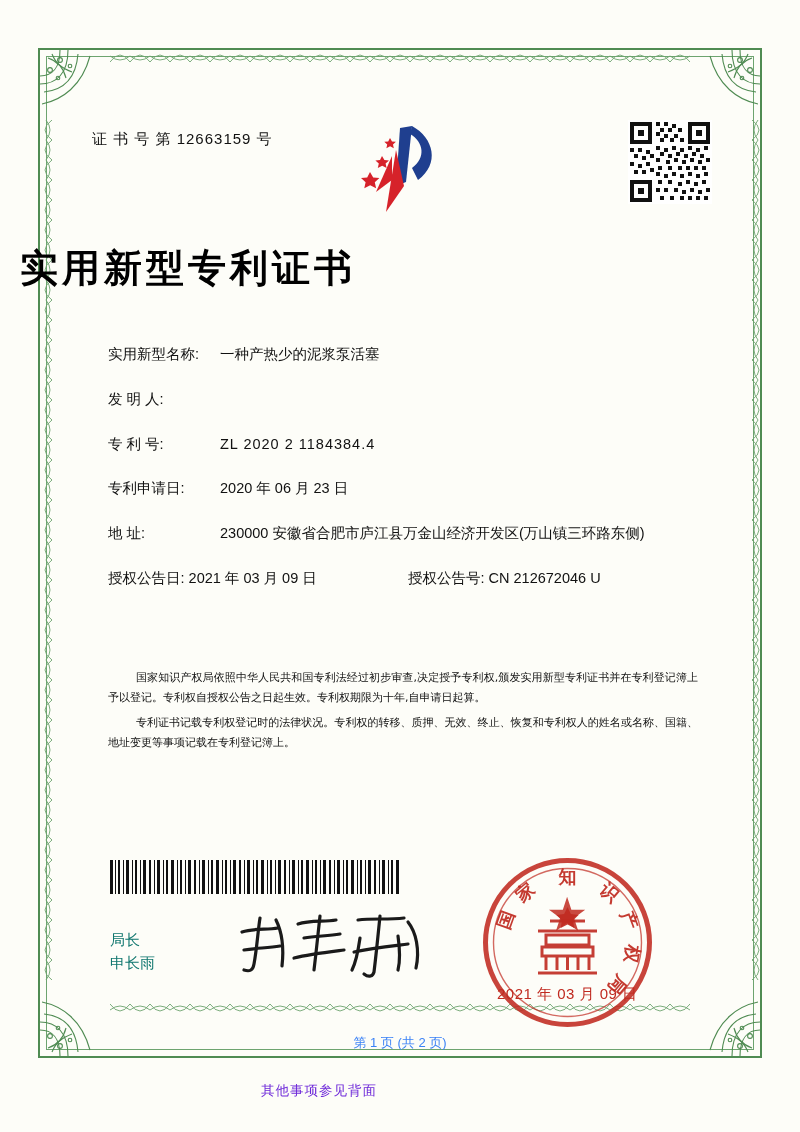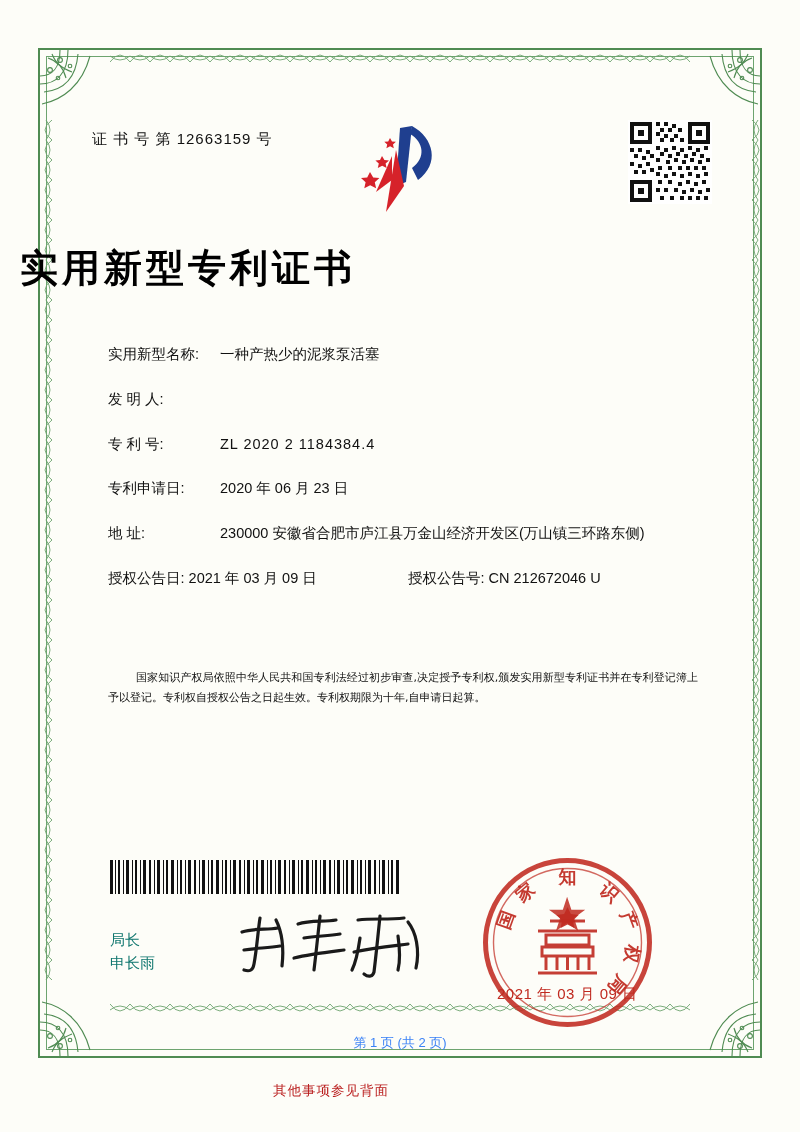--- a/index.html
+++ b/index.html
@@ -190,25 +190,25 @@
   .page-no {
     position: absolute;
     left: 0; top: 1034px;
     width: 800px;
     text-align: center;
     font-size: 13px;
     color: #3b82f6;
   }
   .footer-note {
     position: absolute;
-    left: 12px; top: 1082px;
+    left: 0; top: 1082px;
     width: 638px;
     text-align: center;
     font-size: 13.5px;
-    color: #b91c1c;
+    color: #6d28d9;
     letter-spacing: 1px;
   }
 </style>
 </head>
 <body>
 
 <div class="certificate">
 
   <div class="border-outer"></div>
   <div class="border-inner"></div>
@@ -454,20 +454,21 @@
       </div>
       <div class="seg2">
         <span>授权公告号:</span>
         <span>CN 212672046 U</span>
       </div>
     </div>
   </div>
 
   <div class="paras">
     <p>国家知识产权局依照中华人民共和国专利法经过初步审查,决定授予专利权,颁发实用新型专利证书并在专利登记簿上予以登记。专利权自授权公告之日起生效。专利权期限为十年,自申请日起算。</p>
+    <p>专利证书记载专利权登记时的法律状况。专利权的转移、质押、无效、终止、恢复和专利权人的姓名或名称、国籍、地址变更等事项记载在专利登记簿上。</p>
   </div>
 
   <div class="barcode">
     <svg width="290" height="34" viewBox="0 0 290 34" shape-rendering="crispEdges">
       <g fill="#111111">
         <rect x="0" y="0" width="3" height="34"></rect>
           <rect x="5" y="0" width="1" height="34"></rect>
           <rect x="8" y="0" width="2" height="34"></rect>
         <rect x="13" y="0" width="1" height="34"></rect>
           <rect x="16" y="0" width="3" height="34"></rect>

